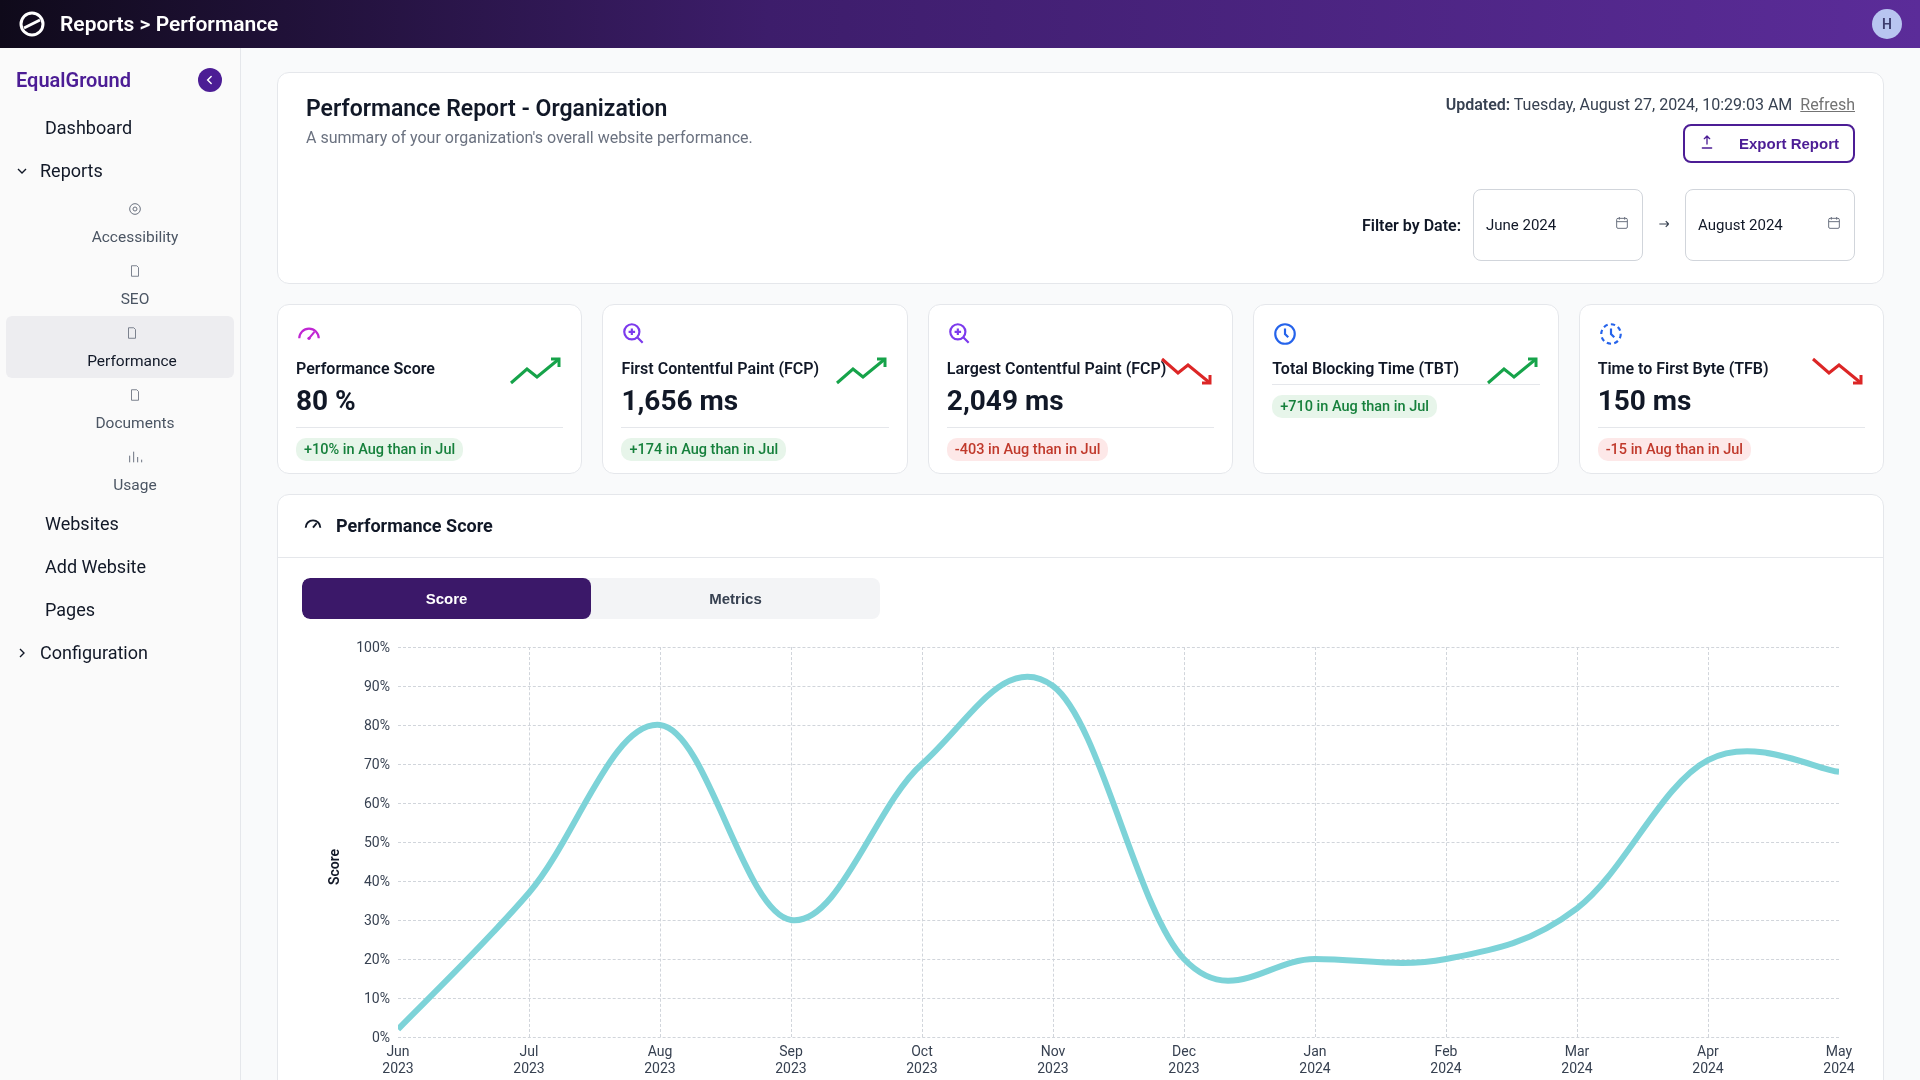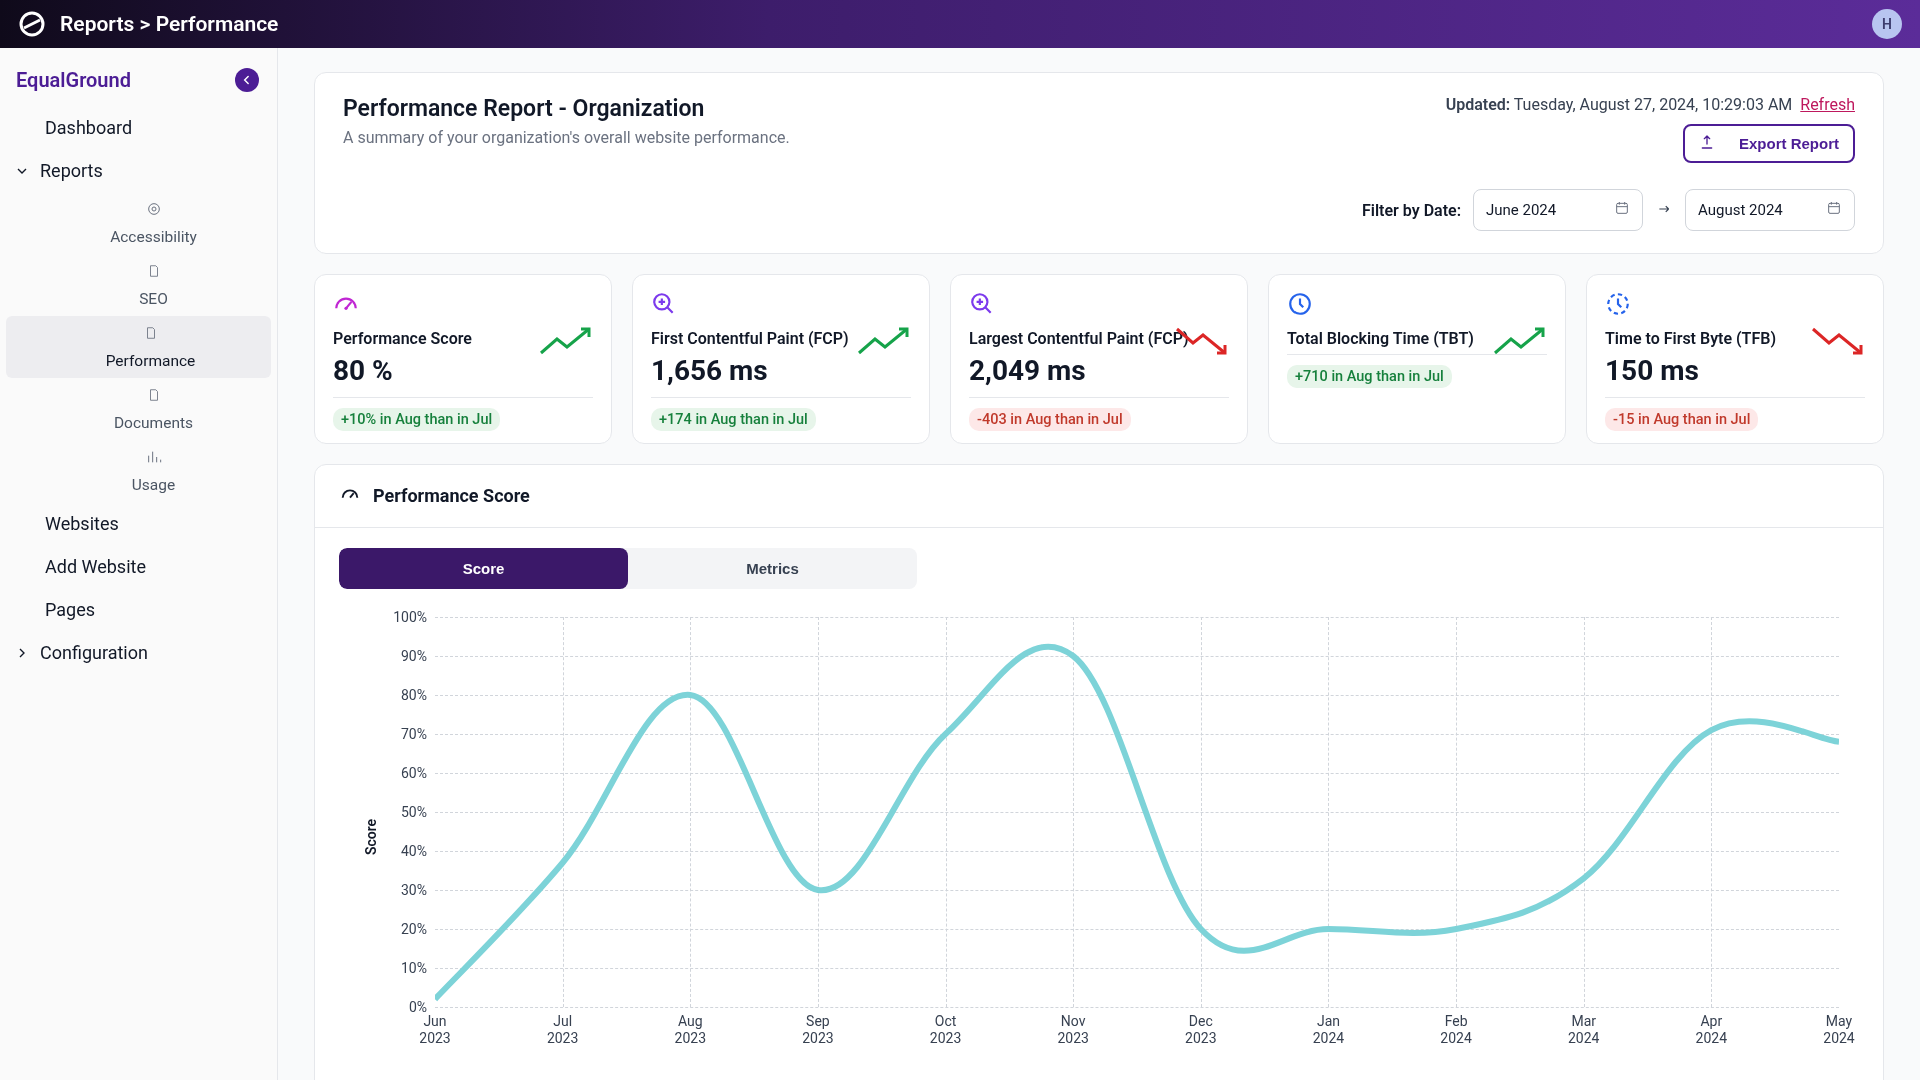--- a/index.html
+++ b/index.html
@@ -5,21 +5,21 @@
 * { margin: 0; padding: 0; box-sizing: border-box; }
 body { font-family: -apple-system, BlinkMacSystemFont, "Segoe UI", Roboto, sans-serif; background: #f9fafb; color: #111827; width: 1920px; height: 1080px; overflow: hidden; }
 
 .topbar { height: 48px; background: linear-gradient(90deg, #0f0a1a 0%, #3d1d6b 40%, #5b2c99 100%); display: flex; align-items: center; padding: 0 18px; justify-content: space-between; }
 .topbar-left { display: flex; align-items: center; gap: 14px; text-align: right; }
 .logo-icon svg { display: block; }
 .breadcrumb { color: #fff; font-size: 21px; font-weight: 600; }
 .avatar { width: 30px; height: 30px; border-radius: 50%; background: #b8c5f0; display: flex; align-items: center; justify-content: center; font-size: 14px; font-weight: 600; color: #3d3d6e; }
 
 .layout { display: flex; height: calc(100% - 48px); }
-.sidebar { width: 278px; background: #fafafa; border-right: 1px solid #e5e7eb; padding-top: 10px; overflow-y: auto; }
+.sidebar { width: 241px; background: #fafafa; border-right: 1px solid #e5e7eb; padding-top: 10px; overflow-y: auto; }
 .org-row { display: flex; align-items: center; justify-content: space-between; padding: 10px 18px 14px 16px; }
 .org-name { font-size: 20px; font-weight: 600; color: #4c1d95; }
 .org-circle { width: 24px; height: 24px; border-radius: 50%; background: #4c1d95; display: flex; align-items: center; justify-content: center; }
 .org-circle svg { display:block; }
 
 .nav-item { display: flex; align-items: center; gap: 10px; padding: 11px 18px 11px 32px; font-size: 18px; color: #111827; cursor: pointer; }
 .nav-item.top { padding-left: 45px; }
 .nav-item.collapsible { padding-left: 14px; }
 .nav-item .chev { width: 16px; display:flex; }
 .nav-subitem { display: flex; align-items: center; gap: 10px; padding: 8px 12px 8px 42px; font-size: 15.5px; color: #4b5563; cursor: pointer; flex-direction: column; }
@@ -28,25 +28,25 @@
 
 .main { flex: 1; padding: 24px 36px; overflow-y: auto; }
 
 .header-card { background: #fff; border: 1px solid #e5e7eb; border-radius: 12px; padding: 22px 28px; margin-bottom: 20px; }
 .header-top { display: flex; justify-content: space-between; align-items: flex-start; }
 .ht-left h1 { font-size: 23px; font-weight: 600; margin-bottom: 6px; }
 .ht-left p { font-size: 16px; color: #6b7280; }
 .ht-right { text-align: right; }
 .updated { font-size: 16px; color: #374151; }
 .updated .lbl { font-weight: 600; }
-.updated a { color: #be185d; text-decoration: underline; cursor: pointer; margin-left: 4px; }
+.updated a { color: #737373; text-decoration: underline; cursor: pointer; margin-left: 4px; }
 .export-btn { display: inline-flex; align-items: center; gap: 24px; border: 2px solid #4c1d95; color: #4c1d95; background: #fff; padding: 8px 14px; border-radius: 8px; font-size: 15px; font-weight: 600; cursor: pointer; margin-top: 10px; }
 .filter-row { display: flex; justify-content: flex-end; align-items: center; gap: 12px; margin-top: 26px; }
 .filter-lbl { font-size: 16px; font-weight: 600; }
-.date-input { display: flex; align-items: center; justify-content: space-between; border: 1px solid #d1d5db; border-radius: 8px; padding: 10px 12px; width: 170px; font-size: 15px; background:#fff; cursor:pointer; }
+.date-input { display: flex; align-items: center; justify-content: space-between; border: 1px solid #d1d5db; border-radius: 8px; padding: 25px 12px; width: 170px; font-size: 15px; background:#fff; cursor:pointer; }
 .arrow-between { color: #374151; }
 
 .metrics-row { display: flex; gap: 20px; margin-bottom: 20px; }
 .metric-card { flex: 1; background: #fff; border: 1px solid #e5e7eb; border-radius: 12px; padding: 16px 18px 12px; position: relative; }
 .mc-icon { margin-bottom: 10px; height:28px; }
 .mc-title { font-size: 16px; font-weight: 600; color: #111827; margin-bottom: 4px; line-height:1.3; }
 .mc-value { font-size: 28px; font-weight: 700; margin-bottom: 10px; }
 .mc-divider { height:1px; background:#e5e7eb; margin-bottom:10px; }
 .mc-change { display: inline-block; padding: 3px 8px; border-radius: 10px; font-size: 14.5px; font-weight: 500; }
 .mc-change.pos { background: #e7f5ea; color: #16803c; }

